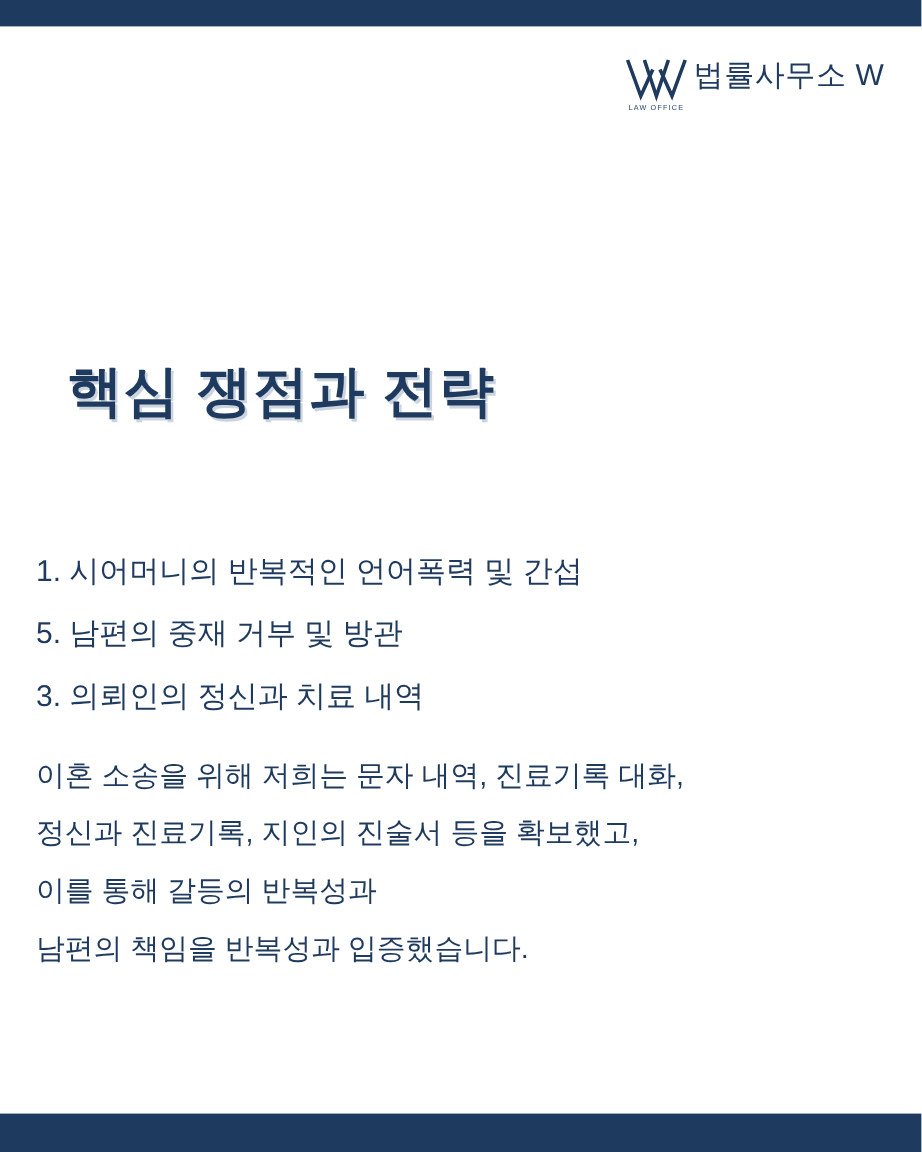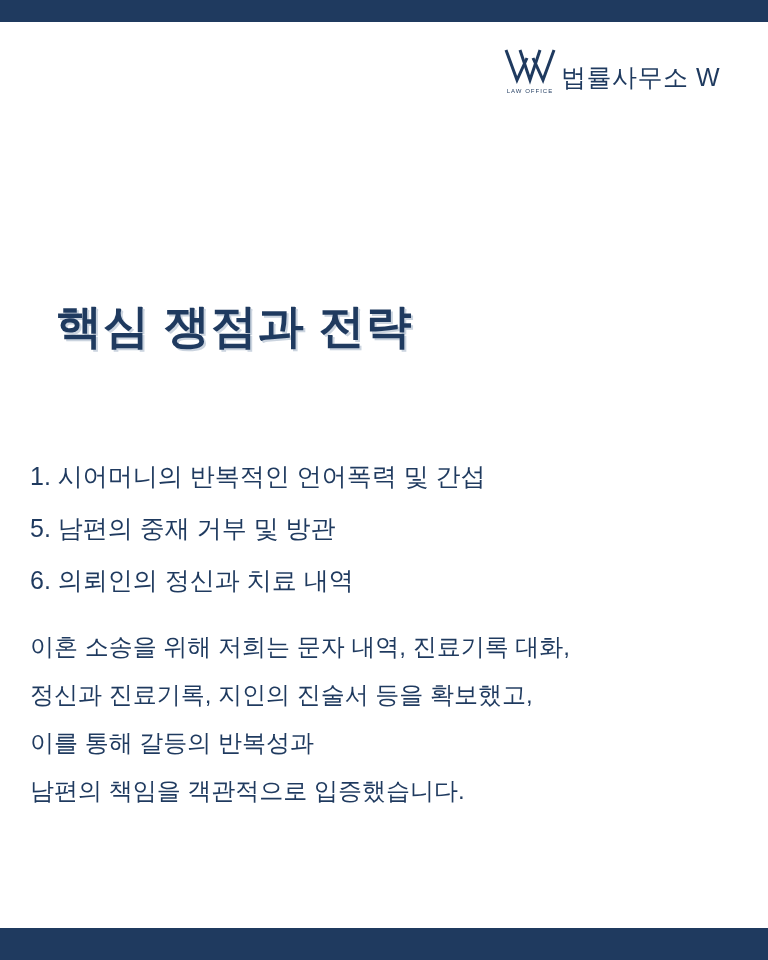--- a/index.html
+++ b/index.html
@@ -33,23 +33,23 @@
     position: absolute;
     bottom: 0;
     left: 0;
     width: 768px;
     height: 32px;
     background: #1f3a5f;
   }
   .logo-row {
     position: absolute;
     top: 46px;
-    right: 48px;
+    right: 31px;
     display: flex;
-    align-items: flex-end;
+    align-items: flex-start;
     gap: 4px;
   }
   .logo-mark {
     display: flex;
     flex-direction: column;
     align-items: center;
     line-height: 1;
   }
   .logo-mark svg {
     display: block;
@@ -126,25 +126,25 @@
       <div class="logo-sub">LAW OFFICE</div>
     </div>
     <div class="logo-text">법률사무소 W</div>
   </div>
 
   <div class="headline">핵심 쟁점과 전략</div>
 
   <div class="points">
     <div class="point">1. 시어머니의 반복적인 언어폭력 및 간섭</div>
     <div class="point">5. 남편의 중재 거부 및 방관</div>
-    <div class="point">6. 의뢰인의 정신과 치료 내역</div>
+    <div class="point">3. 의뢰인의 정신과 치료 내역</div>
   </div>
 
   <div class="para">
     <div class="para-line">이혼 소송을 위해 저희는 문자 내역, 진료기록 대화,</div>
     <div class="para-line">정신과 진료기록, 지인의 진술서 등을 확보했고,</div>
     <div class="para-line">이를 통해 갈등의 반복성과</div>
-    <div class="para-line">남편의 책임을 객관적으로 입증했습니다.</div>
+    <div class="para-line">남편의 책임을 반복성과 입증했습니다.</div>
   </div>
 
   <div class="bar-bottom"></div>
 
 </div>
 
 </body></html>

